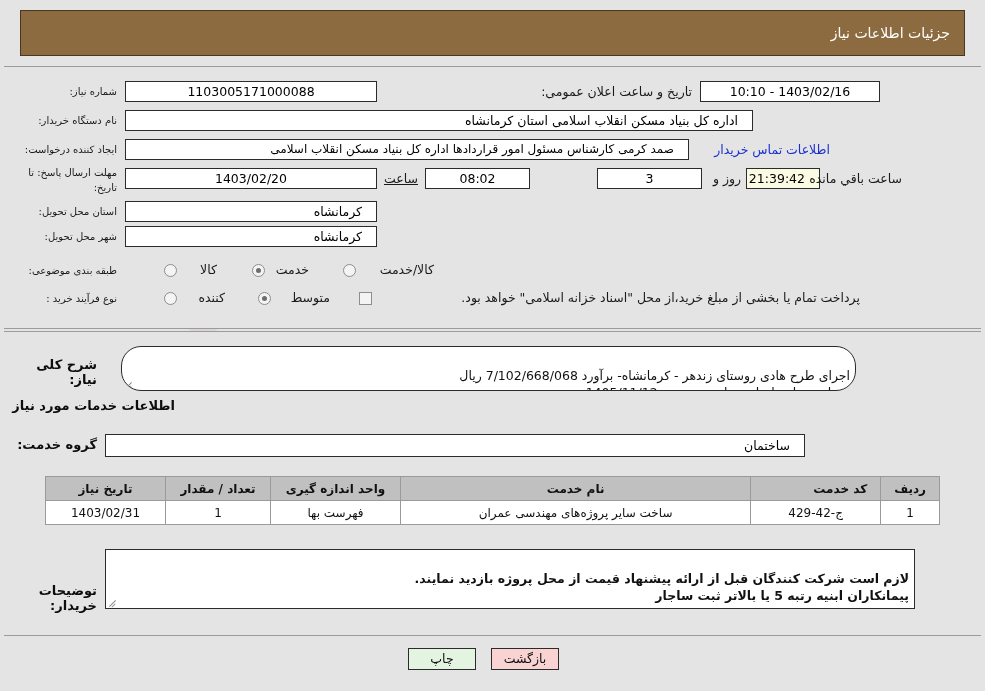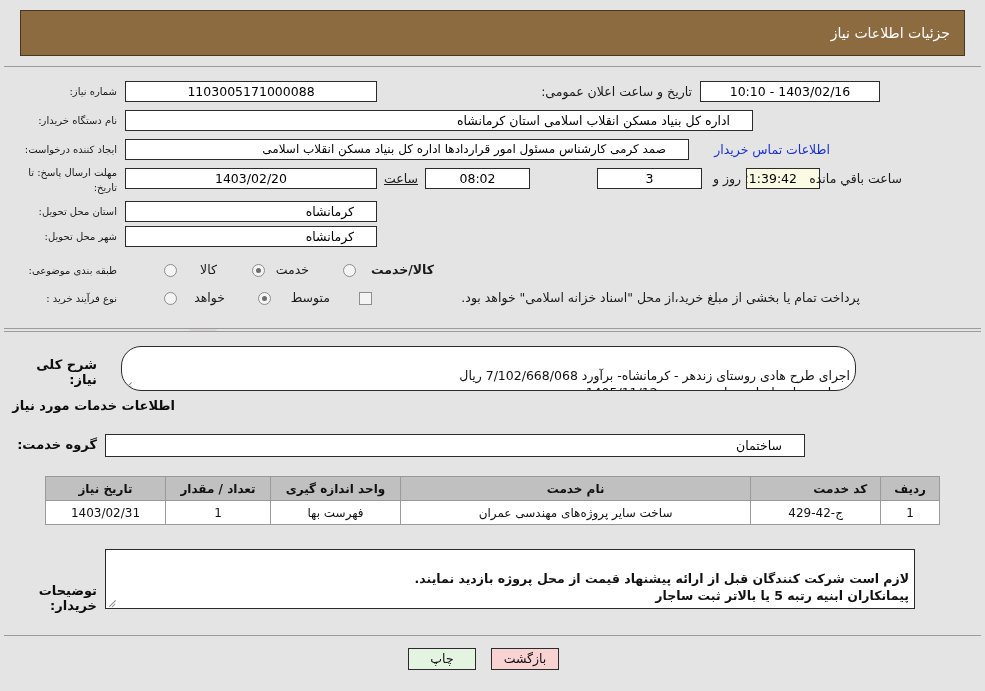--- a/index.html
+++ b/index.html
@@ -55,21 +55,21 @@
     white-space: pre-line;
     line-height: 15px;
   }
   .box {
     position: absolute;
     background: #ffffff;
     border: 1px solid #2b2b2b;
     height: 21px;
     line-height: 19px;
     font-size: 12.5px;
-    padding: 0 22px;
+    padding: 0 14px;
     text-align: center;
     color: #000;
     overflow: hidden;
     white-space: nowrap;
   }
   .box.rt { text-align: right; margin-left: 15px; }
   .box.khaki { background: #fbfbe4; }
   .plain {
     position: absolute;
     font-size: 12.5px;
@@ -263,25 +263,25 @@
 
   <div class="lbl" style="right:868px; top:229px; width:105px;">شهر محل تحویل:</div>
   <div class="box rt" style="right:608px; top:226px; width:252px;">کرمانشاه</div>
 
   <div class="lbl" style="right:868px; top:263px; width:110px;">طبقه بندی موضوعی:</div>
   <div class="radio" style="right:808px; top:264px;"></div>
   <div class="plain" style="right:768px; top:262px;">کالا</div>
   <div class="radio on" style="right:720px; top:264px;"></div>
   <div class="plain" style="right:676px; top:262px;">خدمت</div>
   <div class="radio" style="right:629px; top:264px;"></div>
-  <div class="plain" style="right:551px; top:262px;font-weight:bold;">کالا/خدمت</div>
+  <div class="plain" style="right:551px; top:262px;">کالا/خدمت</div>
 
   <div class="lbl" style="right:868px; top:291px; width:110px;">نوع فرآیند خرید :</div>
   <div class="radio" style="right:808px; top:292px;"></div>
-  <div class="plain" style="right:760px; top:290px;">خواهد</div>
+  <div class="plain" style="right:760px; top:290px;">کننده</div>
   <div class="radio on" style="right:714px; top:292px;"></div>
   <div class="plain" style="right:655px; top:290px;">متوسط</div>
   <div class="chk" style="right:613px; top:292px;"></div>
   <div class="plain" style="right:125px; top:290px;">پرداخت تمام یا بخشی از مبلغ خرید،از محل "اسناد خزانه اسلامی" خواهد بود.</div>
 
   <div class="panel" id="panel-bottom"></div>
 
   <div class="bold-lbl" style="right:888px; top:357px; width:85px;">شرح کلی نیاز:</div>
   <div class="ta" style="right:129px; top:346px; width:735px; height:45px;border-radius:20px;">
     <span>اجرای طرح هادی روستای زندهر - کرمانشاه- برآورد 7/102/668/068 ریال

